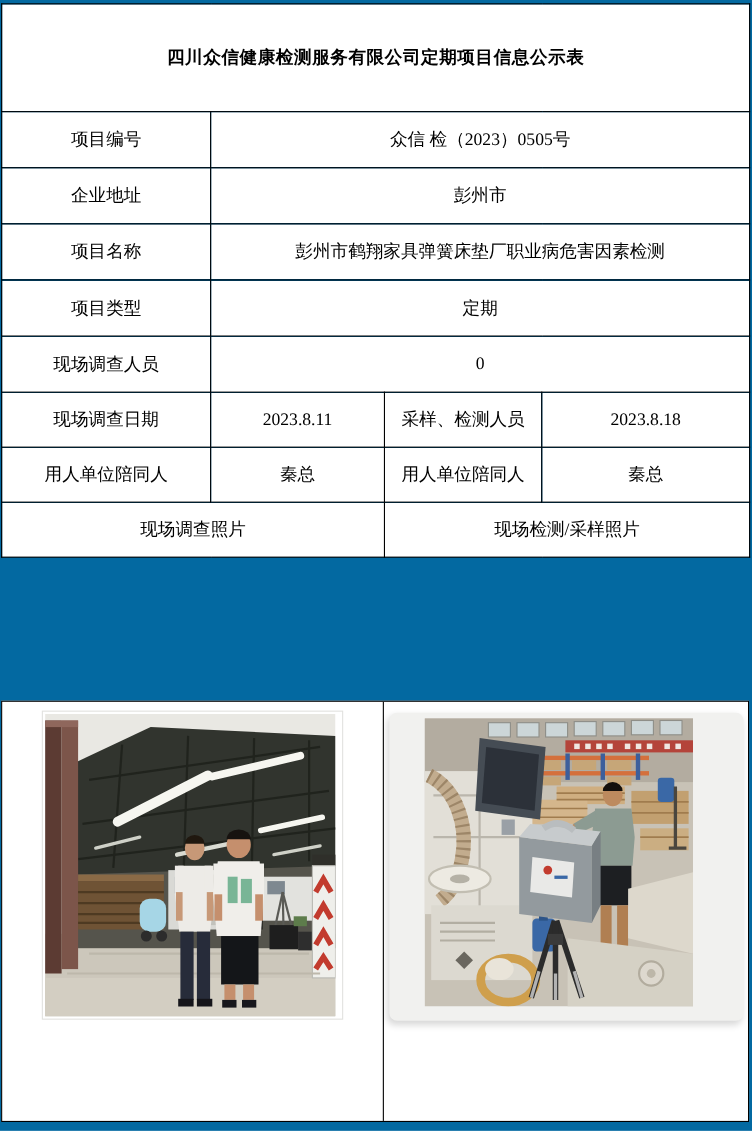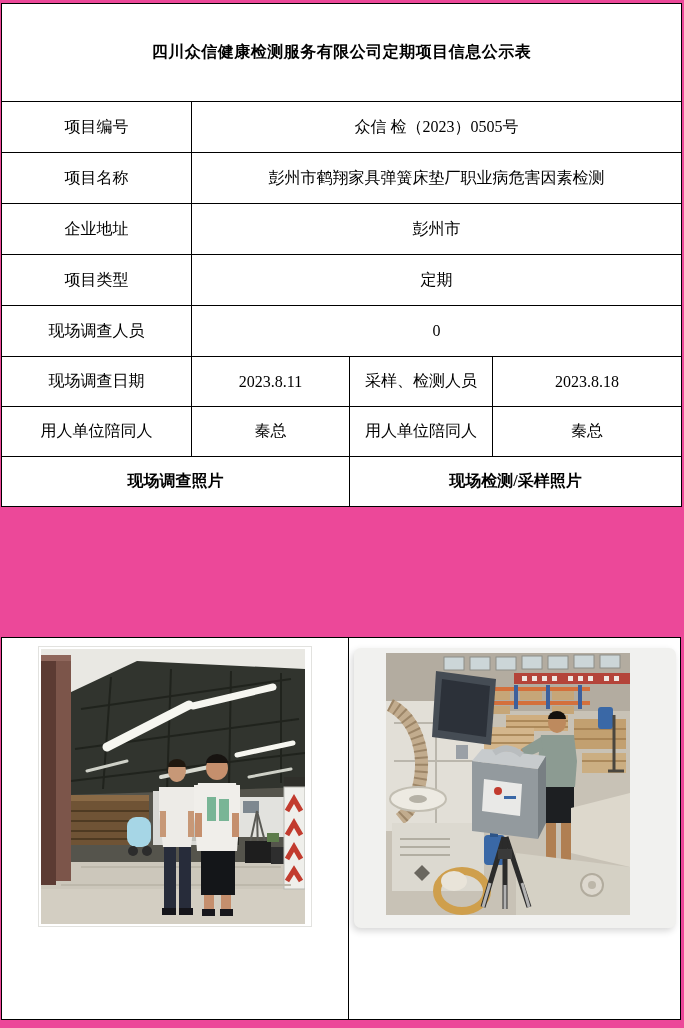--- a/index.html
+++ b/index.html
@@ -1,33 +1,33 @@
 <!DOCTYPE html>
 <html><head>
 <meta charset="utf-8">
 <style>
   html,body{margin:0;padding:0;}
   body{
     width:684px;height:1028px;background:#ffffff;position:relative;
     font-family:"Liberation Serif","DejaVu Serif",serif;color:#000;
     -webkit-font-smoothing:antialiased;
   }
-  .sheet{position:absolute;left:0;top:0;width:684px;height:1028px;background:#ec4899;}
+  .sheet{position:absolute;left:0;top:0;width:684px;height:1028px;background:#0369a1;}
   table.main{
     position:absolute;left:1px;top:3px;width:680px;
     border-collapse:collapse;table-layout:fixed;
   }
   table.main td{
     border:1.5px solid #000;text-align:center;vertical-align:middle;
     font-size:16px;padding:0 4px;overflow:hidden;background:#fff;
   }
   td.title-cell{height:97px;font-size:21px;font-weight:bold;letter-spacing:0.5px;}
   tr.info-row td{height:50px;}
   tr.pair-row td{height:49px;}
-  tr.photo-header-row td{height:49px;font-weight:bold;}
+  tr.photo-header-row td{height:49px;}
   .photo-section{
     position:absolute;left:1px;top:637px;width:680px;height:383px;
     border:1.5px solid #000;display:flex;background:#fff;box-sizing:border-box;
   }
   .photo-cell-left{width:347px;border-right:1.5px solid #000;box-sizing:border-box;}
   .photo-cell-right{flex:1;}
   .photo-frame-left{
     margin:8px auto 0;width:268px;background:#fff;
     border:1px solid #e2e2df;padding:2px;
   }
@@ -53,26 +53,26 @@
       </colgroup>
     <tbody>
         <tr>
       <td class="title-cell" colspan="4">四川众信健康检测服务有限公司定期项目信息公示表</td>
     </tr>
     <tr class="info-row">
       <td>项目编号</td>
       <td colspan="3">众信 检（2023）0505号</td>
     </tr>
     <tr class="info-row">
+      <td>企业地址</td>
+      <td colspan="3">彭州市</td>
+    </tr>
+    <tr class="info-row">
       <td>项目名称</td>
       <td colspan="3">彭州市鹤翔家具弹簧床垫厂职业病危害因素检测</td>
-    </tr>
-    <tr class="info-row">
-      <td>企业地址</td>
-      <td colspan="3">彭州市</td>
     </tr>
     <tr class="info-row">
       <td>项目类型</td>
       <td colspan="3">定期</td>
     </tr>
     <tr class="info-row">
       <td>现场调查人员</td>
       <td colspan="3">0</td>
     </tr>
     <tr class="pair-row">

